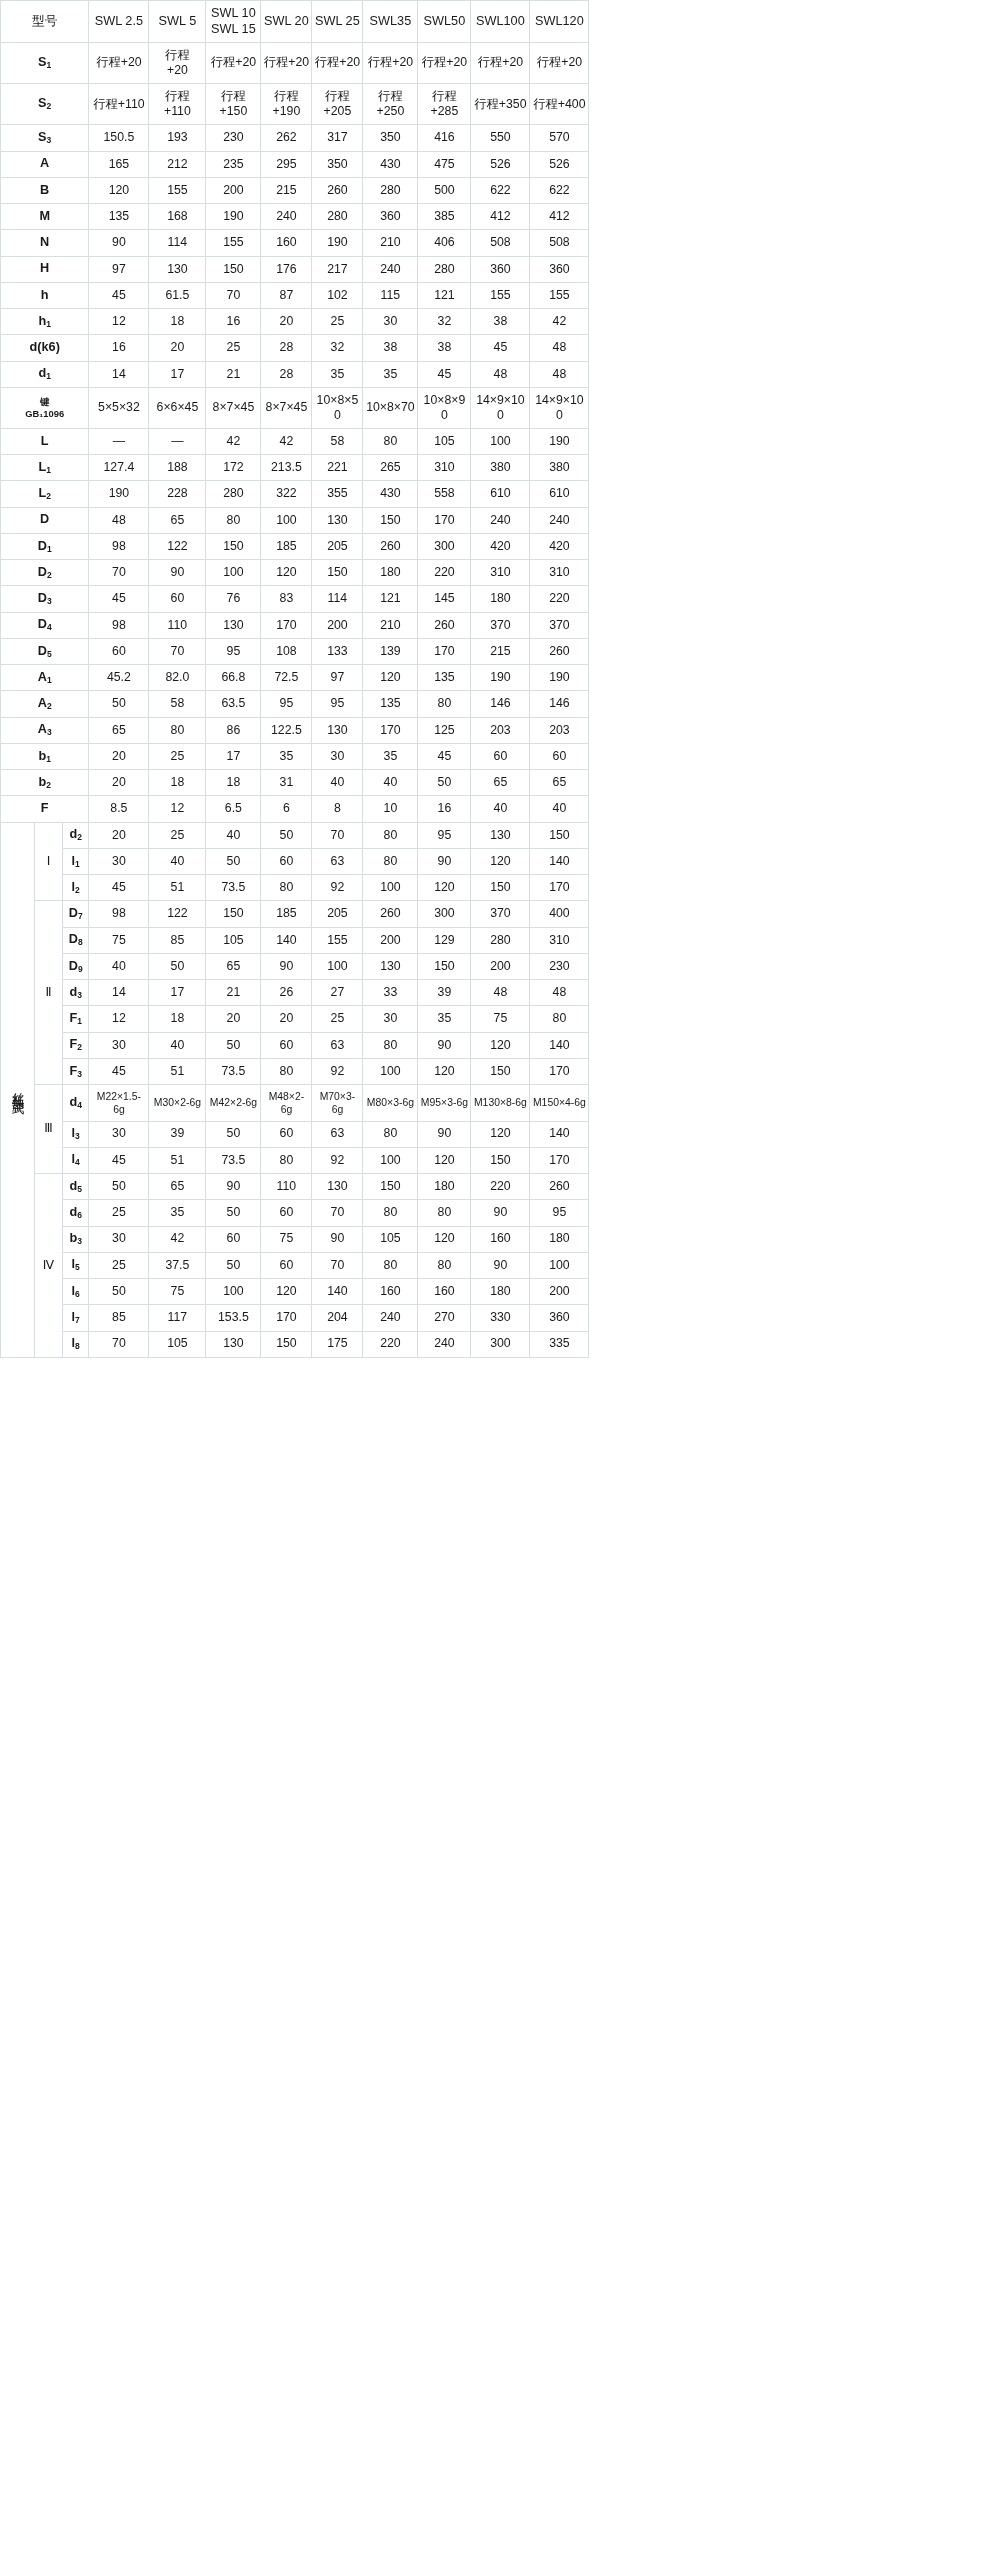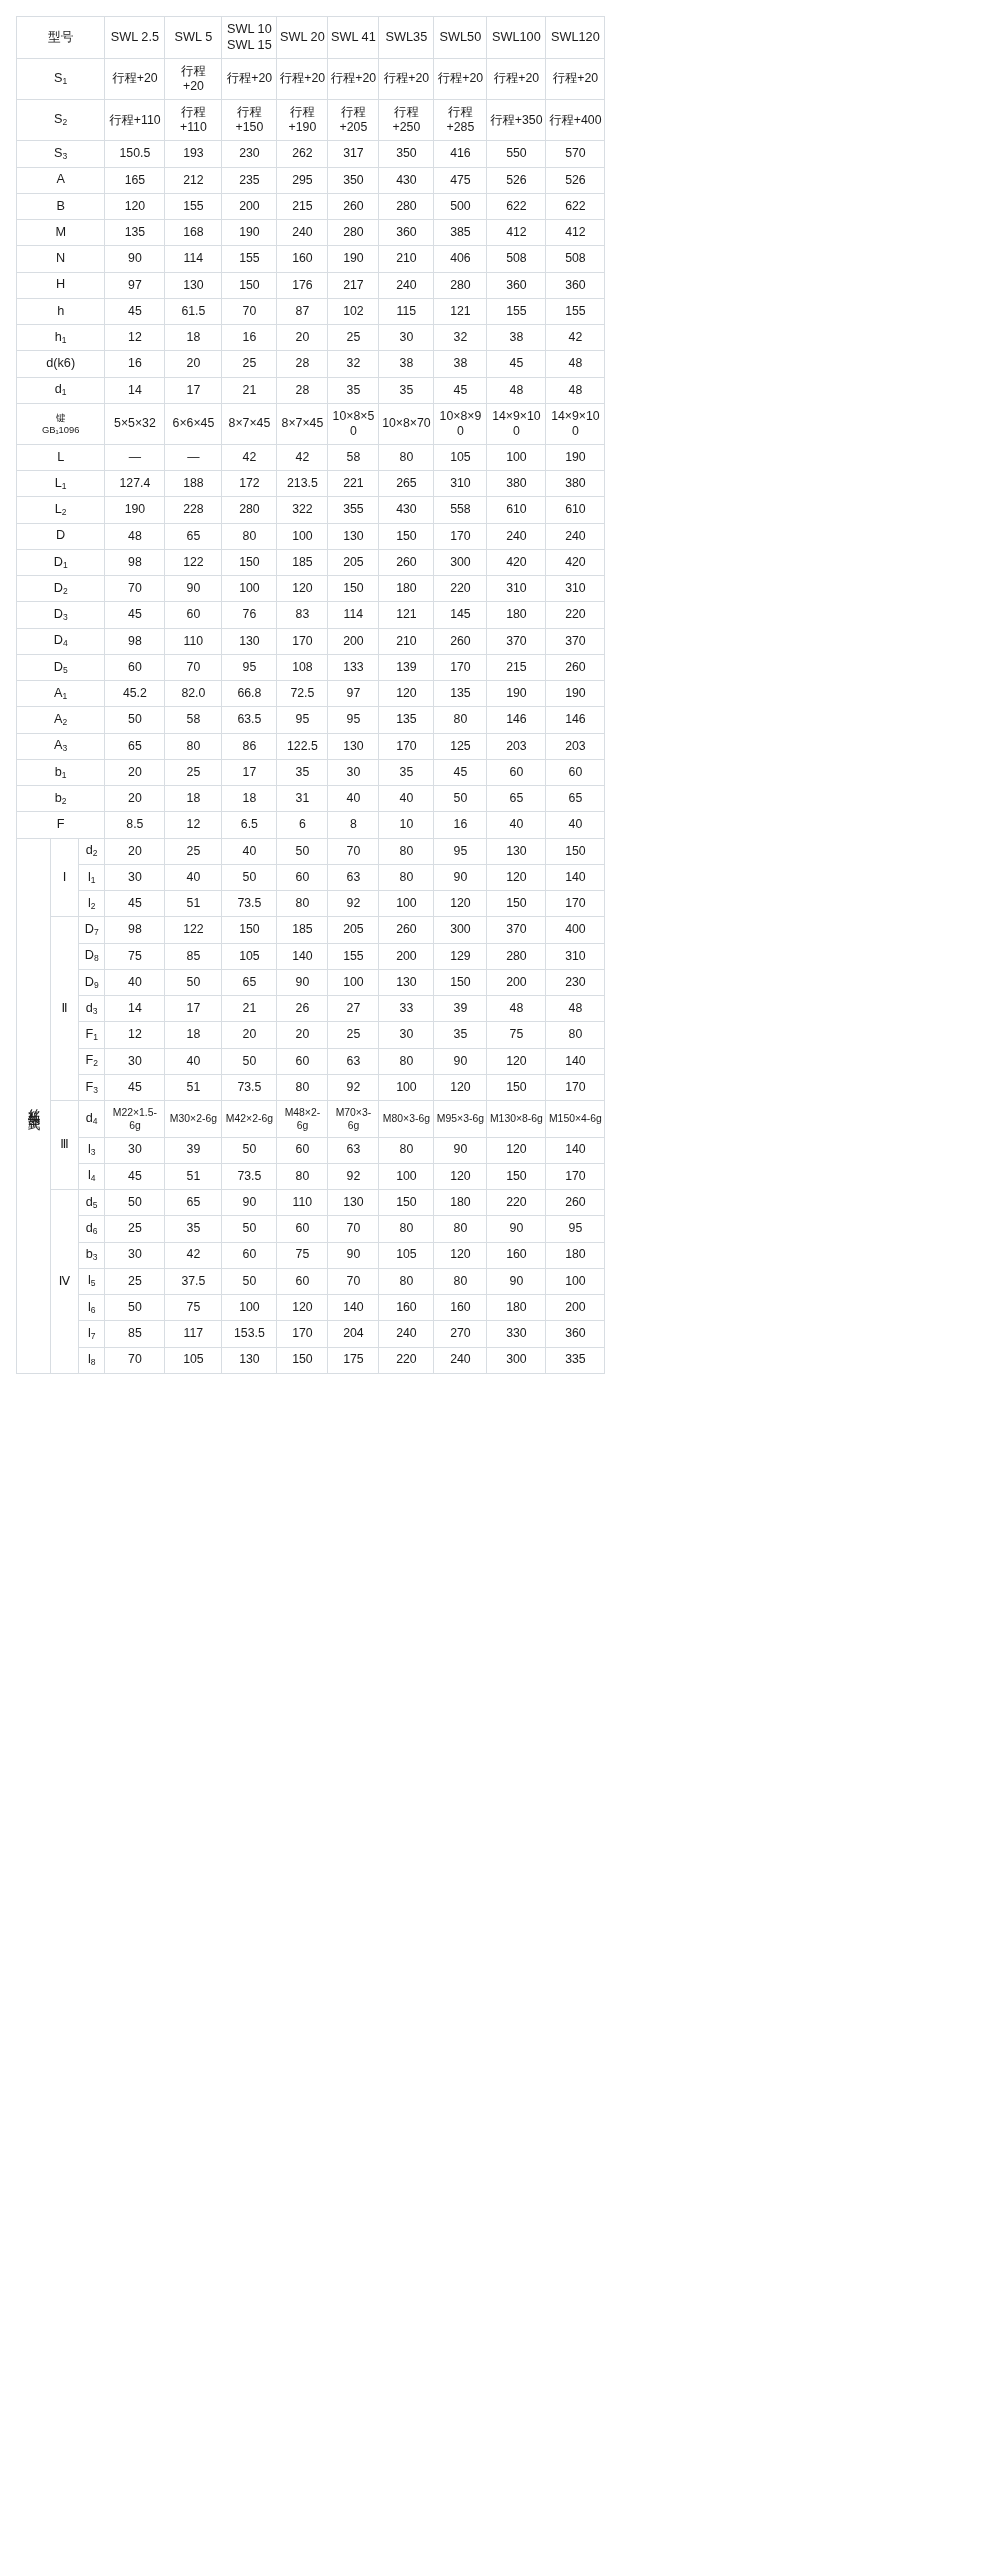--- a/index.html
+++ b/index.html
@@ -4,38 +4,39 @@
 <style>
   html,body{margin:0;padding:0;background:#ffffff;}
   body{
     font-family:"Liberation Sans","DejaVu Sans",sans-serif;
     color:#1a1a1a;
     width:987px;
   }
   #spec-table{
     border-collapse:collapse;
     width:578px;
-    margin:16px;
+    margin:0;
     table-layout:fixed;
     font-size:12.3px;
   }
   #spec-table td{
     border:0.9px solid #d8dde2;
     text-align:center;
     vertical-align:middle;
     padding:4.7px 1.9px;
     line-height:1.25;
     word-break:break-word;
   }
   .hdr td{
     font-size:12.7px;
     padding:8.5px 1.9px;
   }
   .lbl{
     font-size:12.7px;
+    font-weight:bold;
   }
   .small{font-size:10.4px;}
   .tiny{font-size:9.4px;line-height:1.2;}
   .grp{
     font-size:12.3px;
     width:21px;
   }
   .grpv{
     font-size:12.3px;
     width:24.5px;
@@ -81,21 +82,21 @@
       <col class="c10">
       <col class="c11">
   </colgroup>
   <tbody id="tbody">
       <tr class="hdr">
         <td colspan="3">型号</td>
         <td>SWL 2.5</td>
         <td>SWL 5</td>
         <td>SWL 10<br>SWL 15</td>
         <td>SWL 20</td>
-        <td>SWL 41</td>
+        <td>SWL 25</td>
         <td>SWL35</td>
         <td>SWL50</td>
         <td>SWL100</td>
         <td>SWL120</td>
       </tr>
       <tr>
         <td class="lbl" colspan="3">S<sub>1</sub></td>
         <td>行程+20</td>
         <td>行程<br>+20</td>
         <td>行程+20</td>

